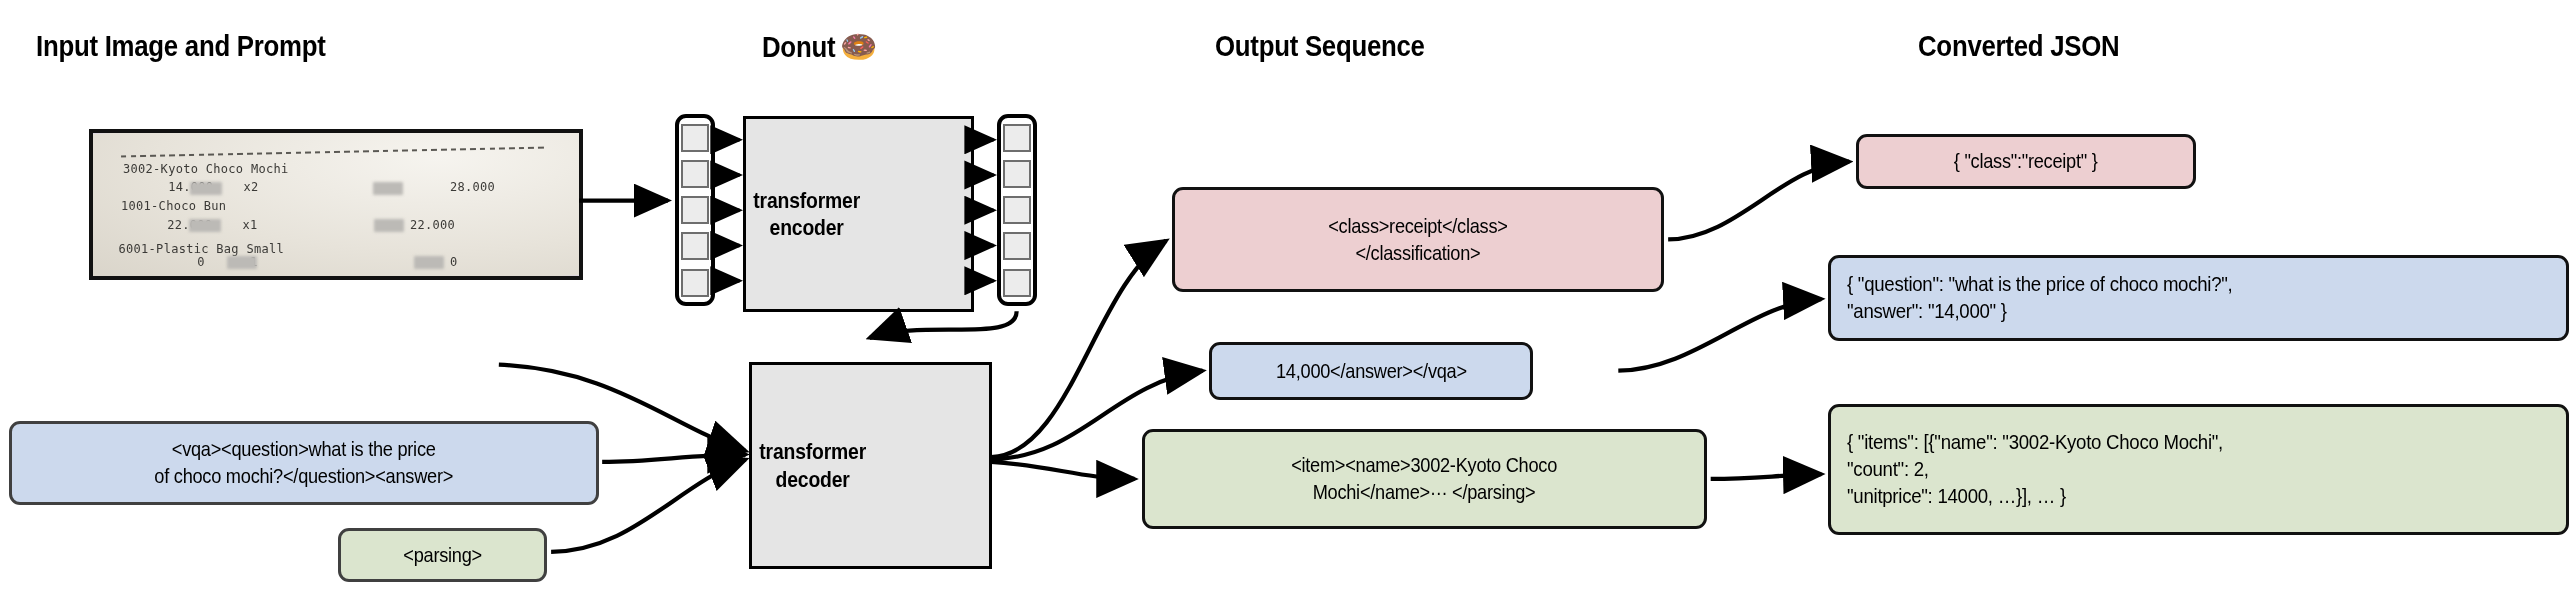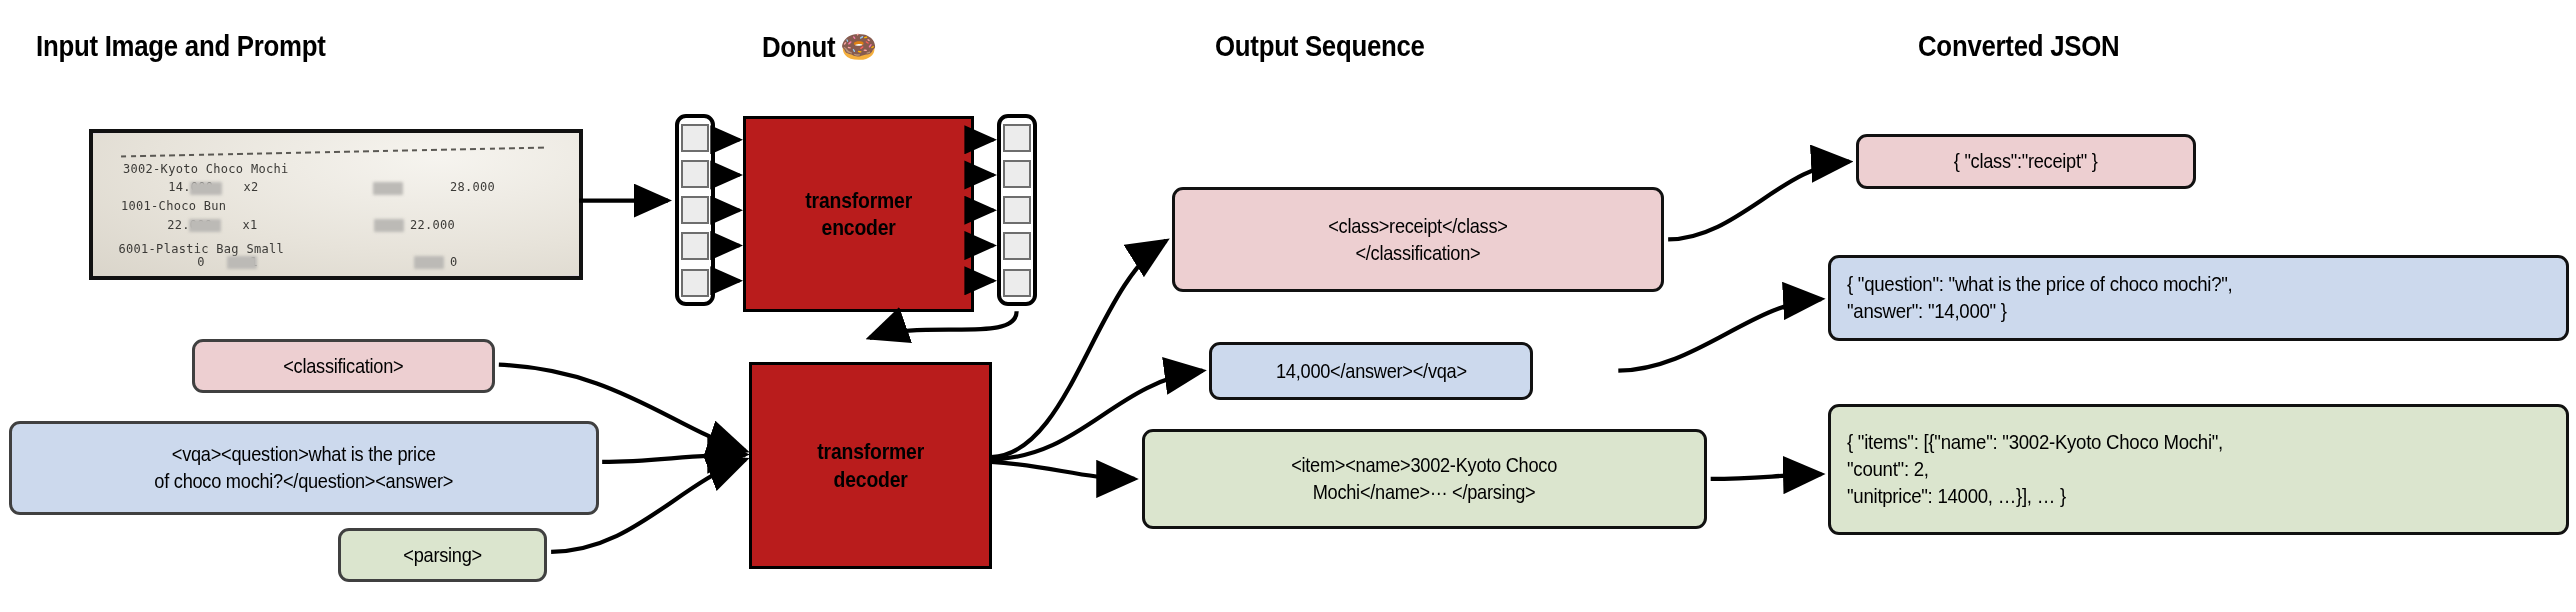--- a/index.html
+++ b/index.html
@@ -53,22 +53,22 @@
     position:absolute;
     background:#bcbab6;
     filter:blur(1.8px);
     border-radius:1.2px;
   }
 
   
   .blockbox{
     position:absolute;
     border:3.6px solid #000;
-    background:#b91c1c;
-    display:flex;align-items:center;justify-content:center;
+    background:#e5e5e5;
+    display:flex;align-items:center;
     text-align:center;
     font-weight:bold;
     font-size:22px;
     line-height:1.25;
     letter-spacing:-0.2px;
   }
 
   
   .tokstrip{
     position:absolute;
@@ -169,25 +169,22 @@
     <span class="tok"></span>
     <span class="tok"></span>
     <span class="tok"></span>
   </div>
 
   <div class="blockbox" style="left:749px;top:362px;width:237px;height:201px;">
     <span class="narrow" style="white-space:pre-line;">transformer
 decoder</span>
   </div>
 
-  <div class="tagbox pink" style="left:192px;top:339px;width:303px;height:54px;">
-    <span class="narrow">&lt;classification&gt;</span>
-  </div>
-
-  <div class="tagbox blue" style="left:8.5px;top:421px;width:590px;height:94px;">
+
+  <div class="tagbox blue" style="left:8.5px;top:421px;width:590px;height:84px;">
     <span class="narrow">&lt;vqa&gt;&lt;question&gt;what is the price
 of choco mochi?&lt;/question&gt;&lt;answer&gt;</span>
   </div>
 
   <div class="tagbox pink thick" style="left:1172px;top:187px;width:492px;height:105px;">
     <span class="narrow">&lt;class&gt;receipt&lt;/class&gt;
 &lt;/classification&gt;</span>
   </div>
 
   <div class="tagbox green" style="left:338px;top:528px;width:209px;height:54px;">

